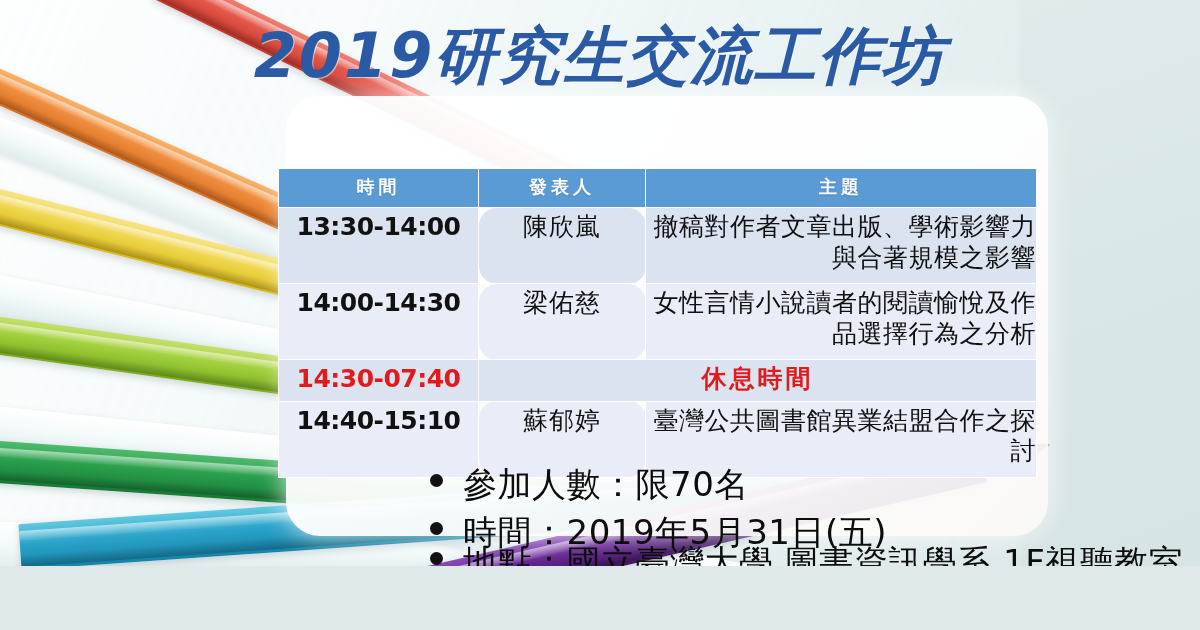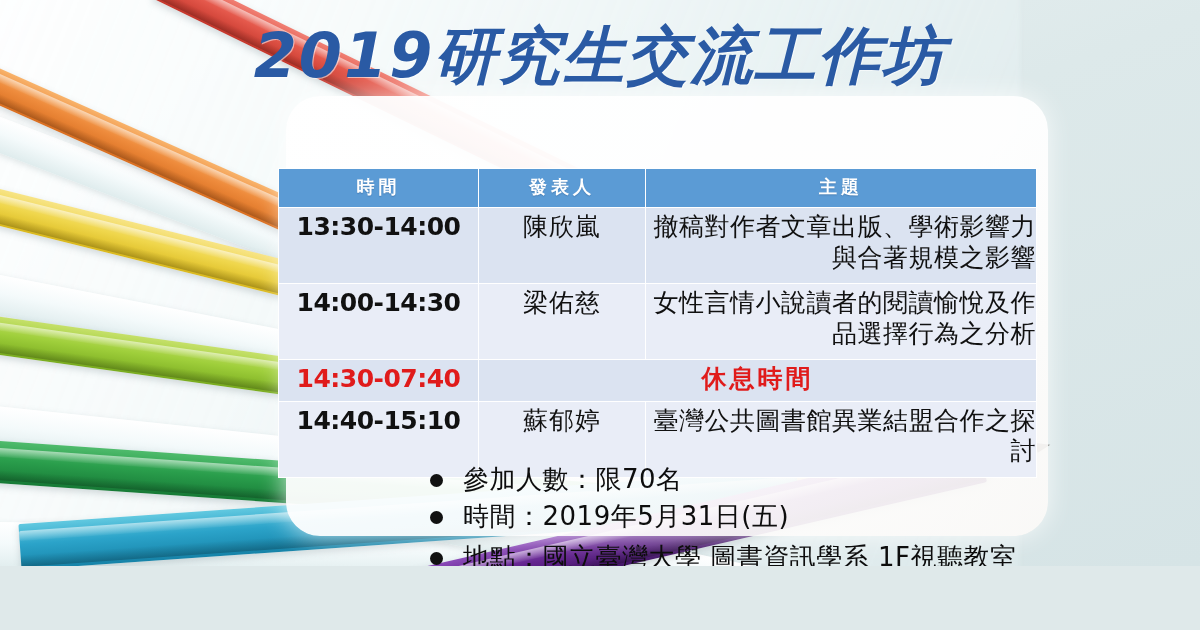--- a/index.html
+++ b/index.html
@@ -171,20 +171,21 @@
 
   #schedule td.time {
     text-align: center;
     font-weight: bold;
     letter-spacing: -0.5px;
     white-space: nowrap;
   }
   #schedule td.name {
     text-align: center;
     letter-spacing: 1px;
+    border-radius: 18px;
   }
   #schedule td.topic {
     text-align: right;
     letter-spacing: 0.5px;
   }
   #schedule tr.break td {
     color: #e01b1b;
     font-weight: bold;
     padding-bottom: 6px;
   }
@@ -209,21 +210,21 @@
   }
   .bullet {
     flex: 0 0 auto;
     width: 13px;
     height: 13px;
     border-radius: 50%;
     background: #111111;
     margin: 12px 20px 0 0;
   }
   .info-text {
-    font-size: 26px;
+    font-size: 34px;
     line-height: 1.34;
     letter-spacing: 0.5px;
     white-space: pre-line;
   }
 </style>
 </head>
 <body>
 
 <div id="poster">
 

